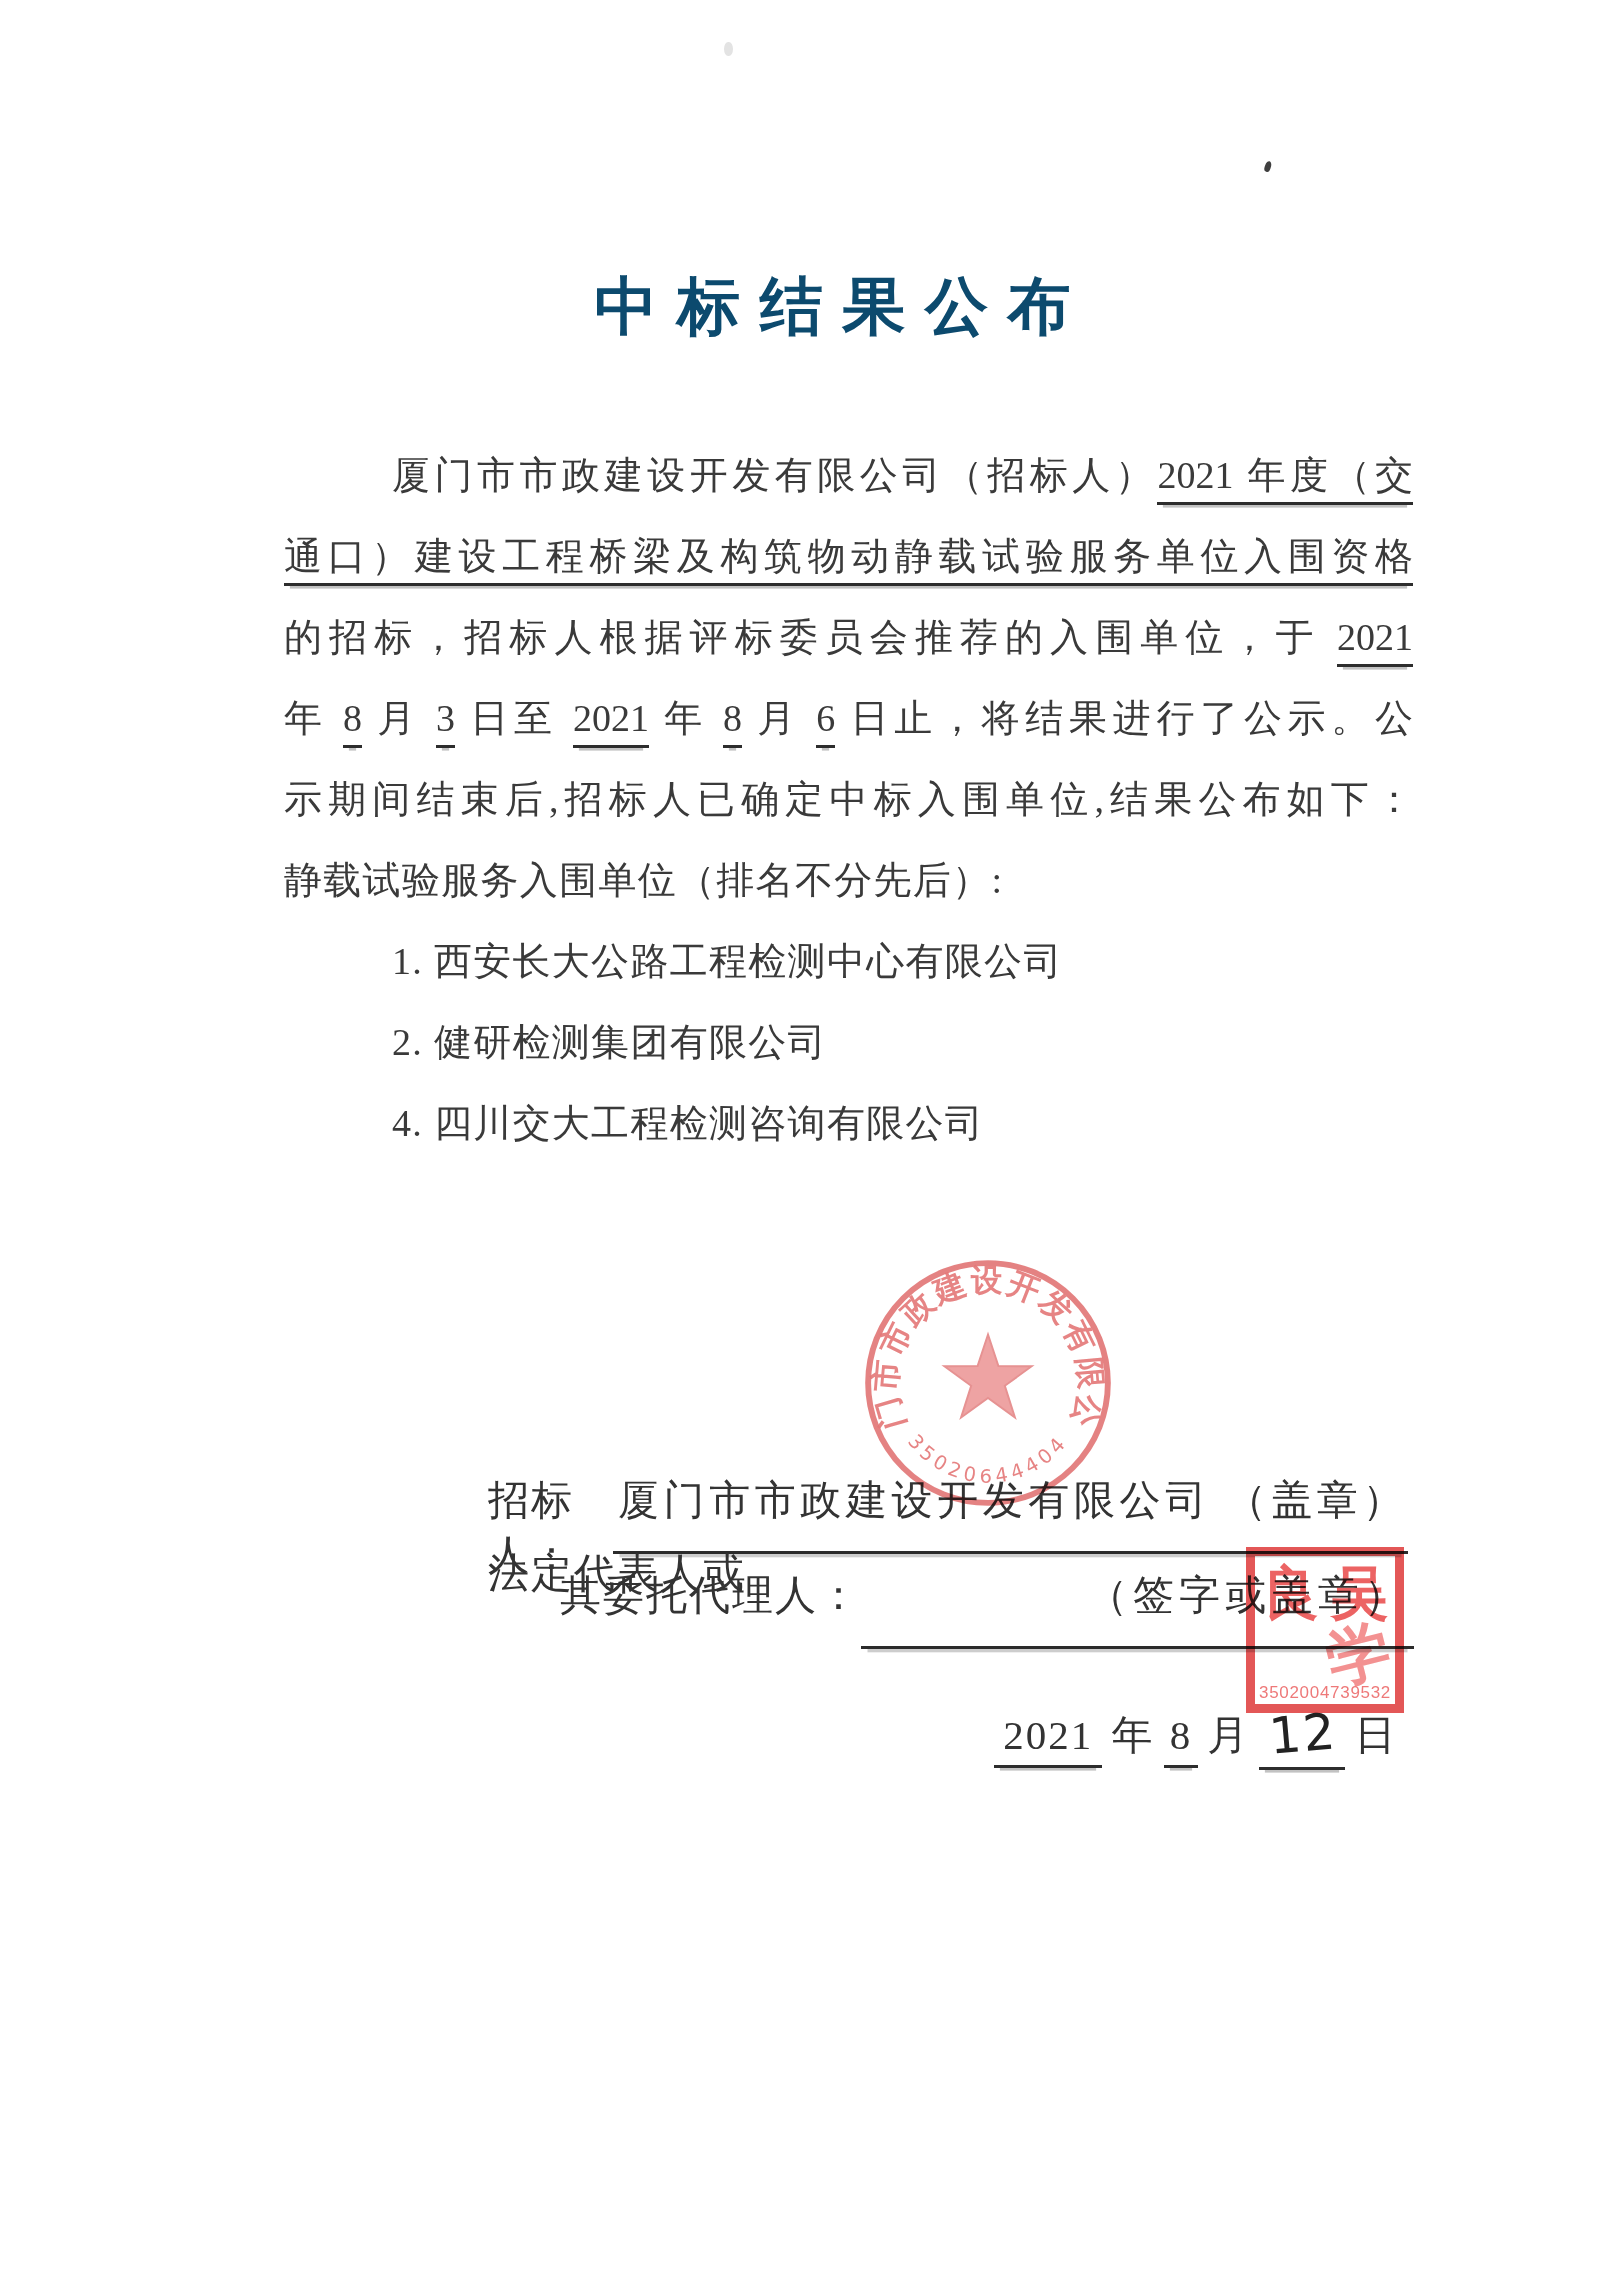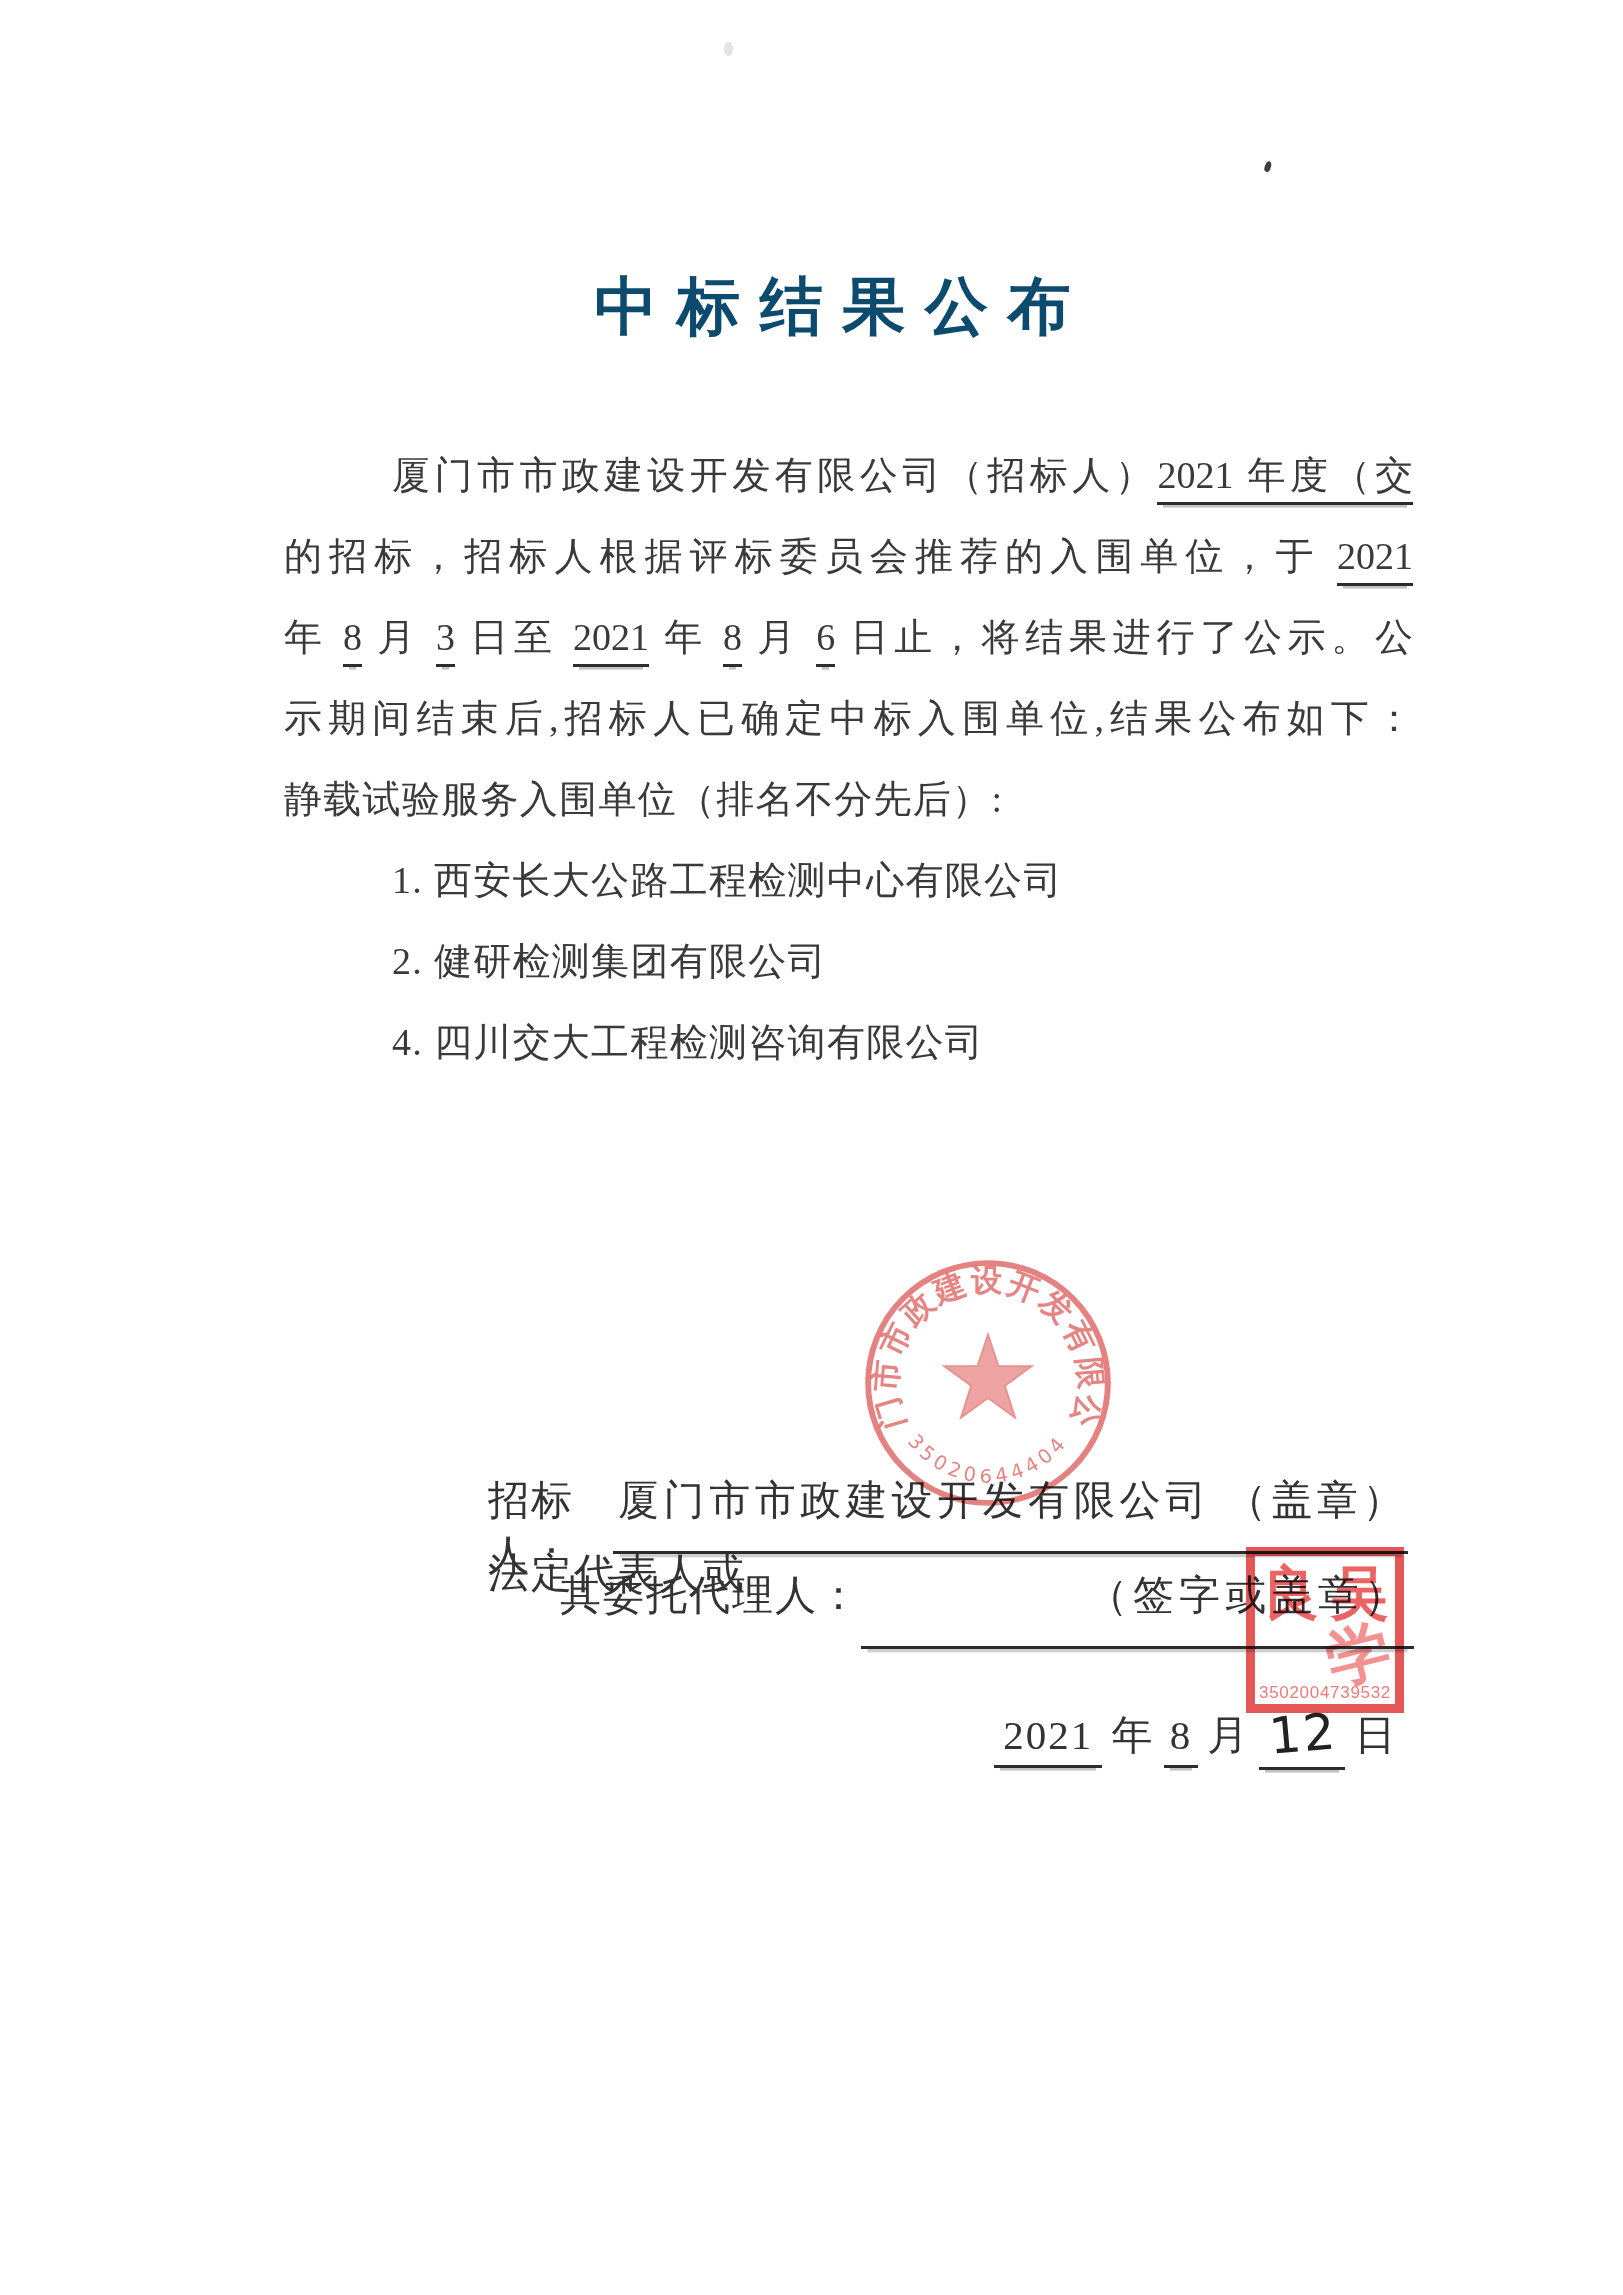--- a/index.html
+++ b/index.html
@@ -70,20 +70,21 @@
 </style>
 </head>
 <body>
 
 <div class="page">
 
   <div class="doc-title">中标结果公布</div>
 
   <div class="bodytext">
       <div class="line j ind"><span>厦门市市政建设开发有限公司（招标人）</span><span class="u">2021 年度（交</span></div>
+      <div class="line j"><span class="u">通口）建设工程桥梁及构筑物动静载试验服务单位入围资格</span></div>
       <div class="line j"><span>的招标，招标人根据评标委员会推荐的入围单位，于 </span><span class="u">2021</span></div>
       <div class="line j"><span>年 </span><span class="u">8</span><span> 月 </span><span class="u">3</span><span> 日至 </span><span class="u">2021</span><span> 年 </span><span class="u">8</span><span> 月 </span><span class="u">6</span><span> 日止，将结果进行了公示。公</span></div>
       <div class="line j"><span>示期间结束后,招标人已确定中标入围单位,结果公布如下：</span></div>
       <div class="line"><span>静载试验服务入围单位（排名不分先后）:</span></div>
       <div class="line ind"><span>1. 西安长大公路工程检测中心有限公司</span></div>
       <div class="line ind"><span>2. 健研检测集团有限公司</span></div>
       <div class="line ind"><span>4. 四川交大工程检测咨询有限公司</span></div>
     </div>
 
   <div class="srow" id="sig-bidder">

